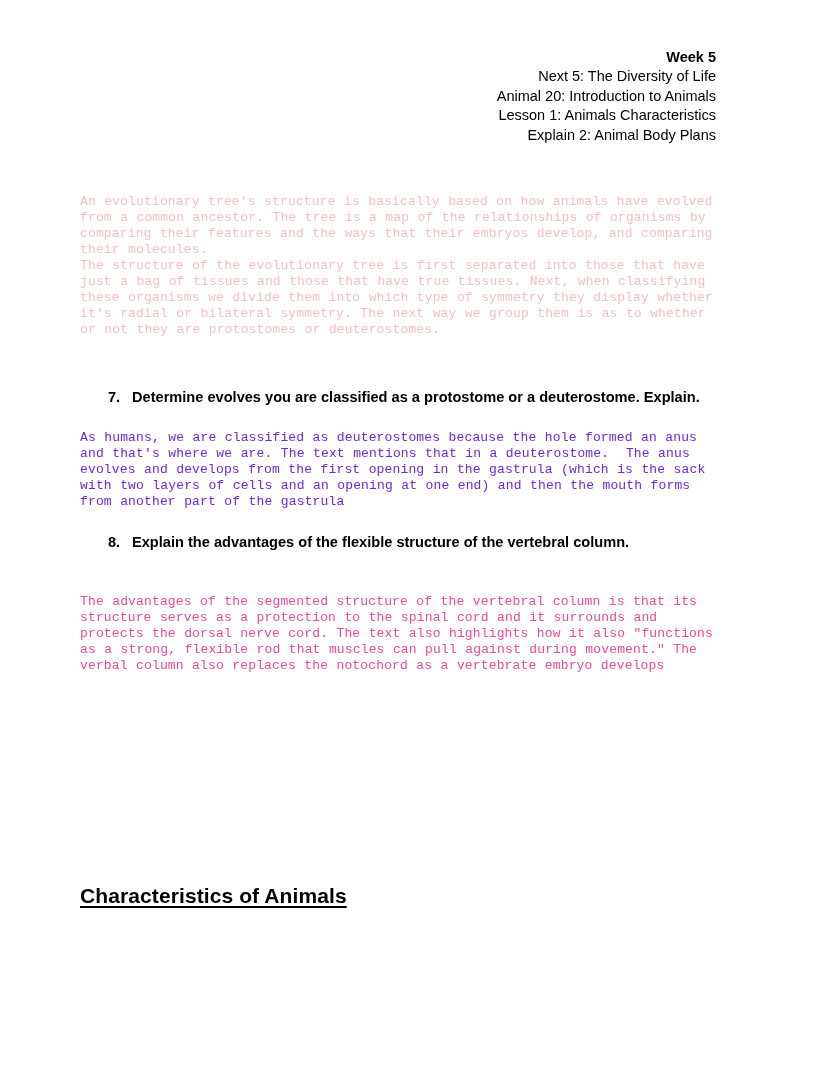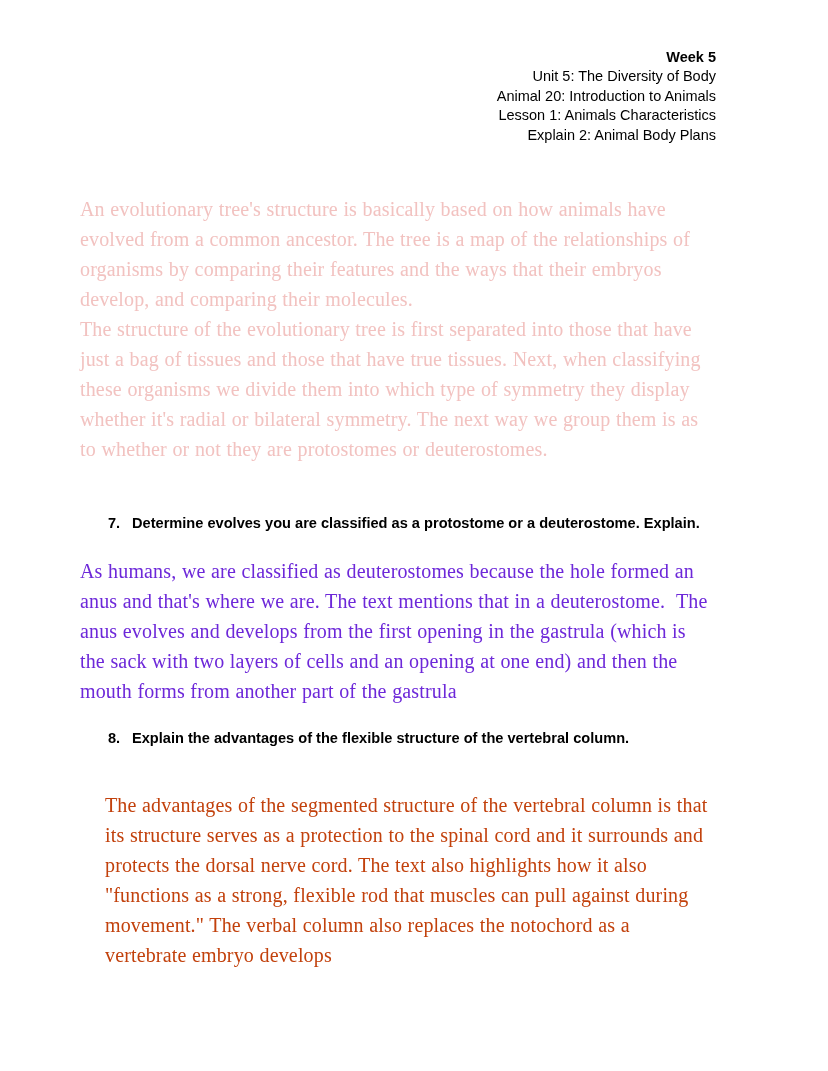--- a/index.html
+++ b/index.html
@@ -37,30 +37,30 @@
   }
   .doc-header .week {
     font-weight: bold;
   }
   .doc-header div {
     white-space: nowrap;
   }
 
   
   .answer {
-    font-family: Liberation Serif, serif;
-    font-size: 20px;
-    line-height: 30px;
+    font-family: Liberation Mono, monospace;
+    font-size: 13px;
+    line-height: 16px;
     letter-spacing: 0.15px;
     word-spacing: 0.4px;
     white-space: pre-wrap;
   }
   .answer.pink-a { color: #f2c2c0; }
   .answer.pink-b { color: #6d28d9; }
-  .answer.blue   { color: #c2410c; margin-left: 25px; }
+  .answer.blue   { color: #ec4899; }
 
   
   .question {
     display: flex;
     align-items: flex-start;
     font-size: 14.6px;
     line-height: 21.5px;
     font-weight: bold;
     color: #000000;
     padding-left: 28px;
@@ -95,21 +95,21 @@
   .sp-after-para3  { height: 186px; }
 </style>
 </head>
 <body>
 
 <div class="page">
   <div class="content">
 
     <div class="doc-header">
       <div class="week">Week 5</div>
-      <div>Unit 5: The Diversity of Body</div>
+      <div>Next 5: The Diversity of Life</div>
       <div>Animal 20: Introduction to Animals</div>
       <div>Lesson 1: Animals Characteristics</div>
       <div>Explain 2: Animal Body Plans</div>
     </div>
 
     <div class="sp-after-header"></div>
 
     <div class="answer pink-a">An evolutionary tree's structure is basically based on how animals have evolved from a common ancestor. The tree is a map of the relationships of organisms by comparing their features and the ways that their embryos develop, and comparing their molecules.
 The structure of the evolutionary tree is first separated into those that have just a bag of tissues and those that have true tissues. Next, when classifying these organisms we divide them into which type of symmetry they display whether it's radial or bilateral symmetry. The next way we group them is as to whether or not they are protostomes or deuterostomes.</div>
 

